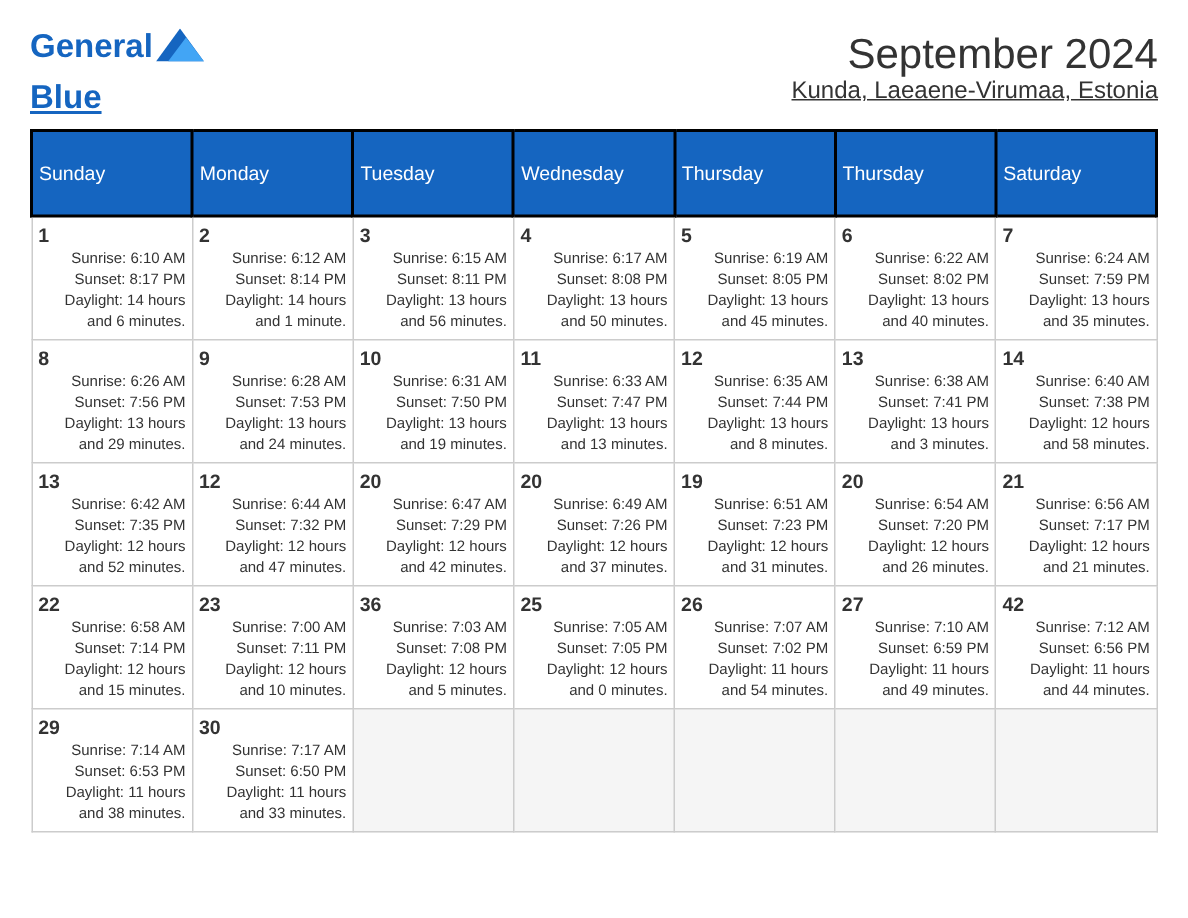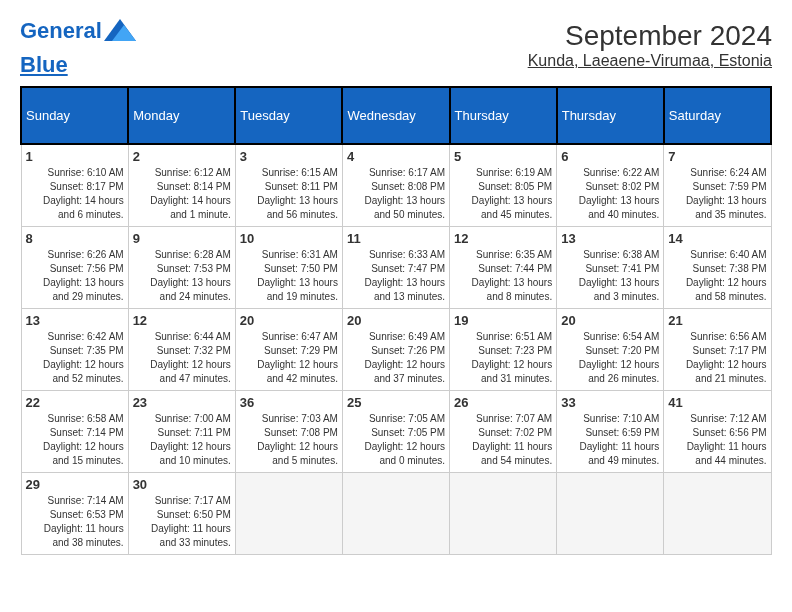--- a/index.html
+++ b/index.html
@@ -221,25 +221,25 @@
         </td>
         <td>
           <span class="day-num">25</span>
           <div class="day-info">Sunrise: 7:05 AM<br>Sunset: 7:05 PM<br>Daylight: 12 hours and 0 minutes.</div>
         </td>
         <td>
           <span class="day-num">26</span>
           <div class="day-info">Sunrise: 7:07 AM<br>Sunset: 7:02 PM<br>Daylight: 11 hours and 54 minutes.</div>
         </td>
         <td>
-          <span class="day-num">33</span>
+          <span class="day-num">27</span>
           <div class="day-info">Sunrise: 7:10 AM<br>Sunset: 6:59 PM<br>Daylight: 11 hours and 49 minutes.</div>
         </td>
         <td>
-          <span class="day-num">41</span>
+          <span class="day-num">42</span>
           <div class="day-info">Sunrise: 7:12 AM<br>Sunset: 6:56 PM<br>Daylight: 11 hours and 44 minutes.</div>
         </td>
       </tr>
       <tr>
         <td>
           <span class="day-num">29</span>
           <div class="day-info">Sunrise: 7:14 AM<br>Sunset: 6:53 PM<br>Daylight: 11 hours and 38 minutes.</div>
         </td>
         <td>
           <span class="day-num">30</span>

